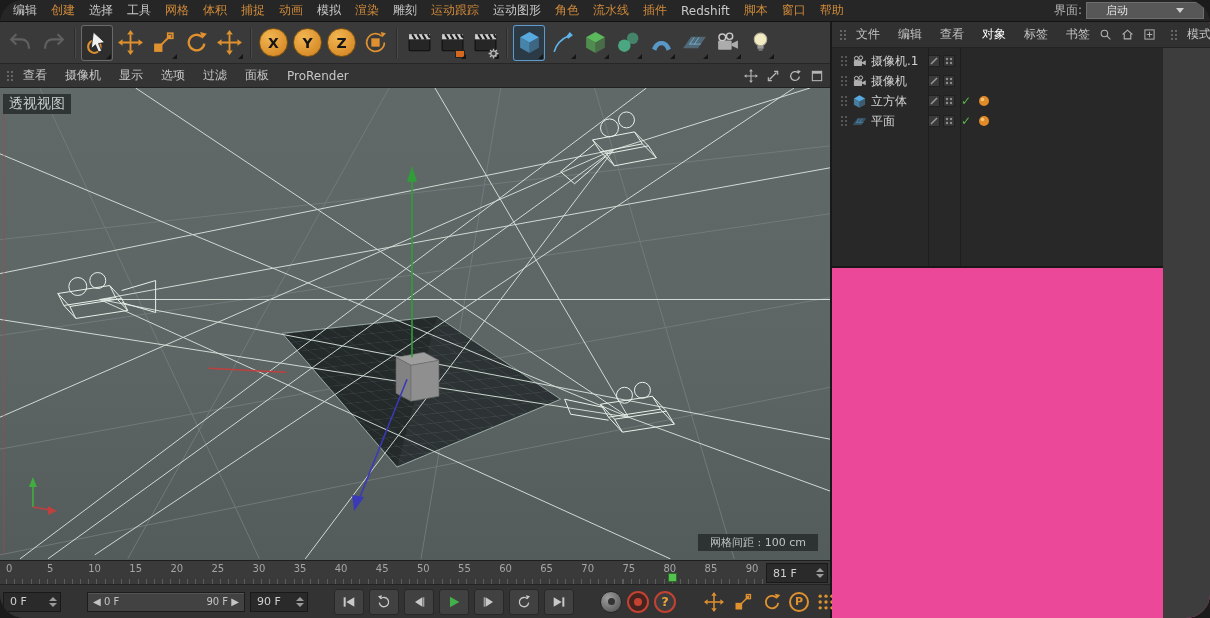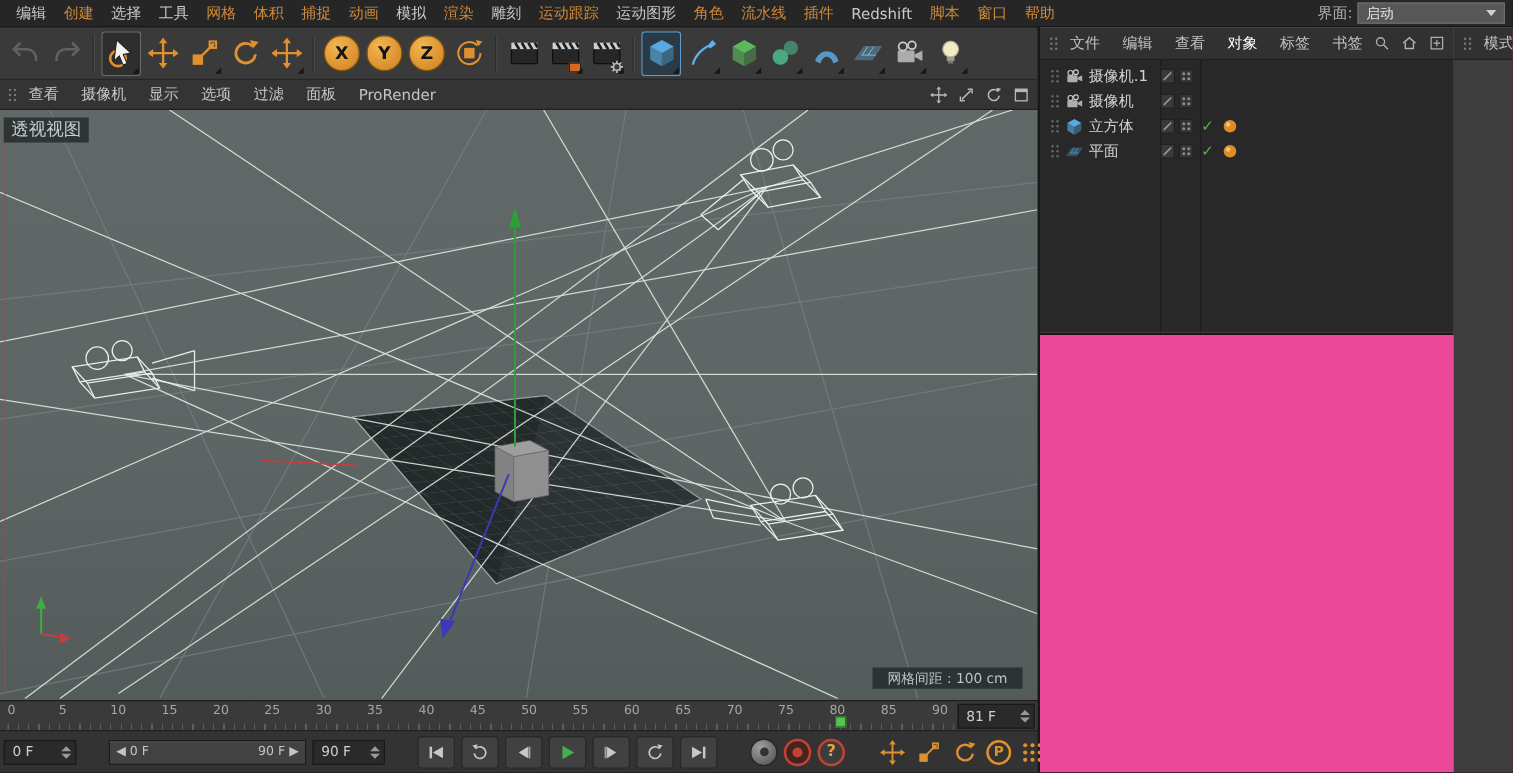--- a/index.html
+++ b/index.html
@@ -1,30 +1,30 @@
 <!DOCTYPE html>
 <html><head>
 <meta charset="utf-8">
 <style>
   * { margin:0; padding:0; box-sizing:border-box; }
   html,body { background:#1b1b1b; }
   .window {
     width:1210px; height:618px; position:relative; overflow:hidden;
     background:#2b2b2b; font-family:"DejaVu Sans", sans-serif; font-size:12px;
-    color:#c9c9c9; user-select:none;
+    color:#c9c9c9; user-select:none;border-radius:24px;
   }
   
   .menubar { height:22px; background:#262626; border-bottom:1px solid #141414;
     display:flex; align-items:center; padding:0 6px; }
   .mitem { padding:0 7px; font-size:12px; color:#c9c9c9; white-space:nowrap; cursor:default; }
   .mitem.accent { color:#cf8a3a; }
   .menubar-right { margin-left:auto; display:flex; align-items:center; gap:4px; }
   .iface-label { color:#b0b0b0; }
   .dropdown { width:118px; height:17px; background:#575757; border:1px solid #6e6e6e;
-    display:flex; align-items:center; padding:0 6px; color:#e6e6e6; font-size:11px; }
+    display:flex; align-items:center; padding:0 19px; color:#e6e6e6; font-size:11px; }
   .caret { margin-left:auto; width:0; height:0; border-left:4px solid transparent;
     border-right:4px solid transparent; border-top:5px solid #d0d0d0; }
   
   .bodyrow { display:flex; height:596px; }
   .leftcol { width:832px; display:flex; flex-direction:column; border-right:2px solid #181818; }
   .rightcol { flex:1; display:flex; flex-direction:row; background:#ec4899; }
   
   .toolbar { height:42px; background:#3a3a3a; border-bottom:1px solid #262626;
     display:flex; align-items:center; padding:0 4px; gap:1px; }
   .tbtn { width:32px; height:36px; border-radius:3px; display:flex; align-items:center;

